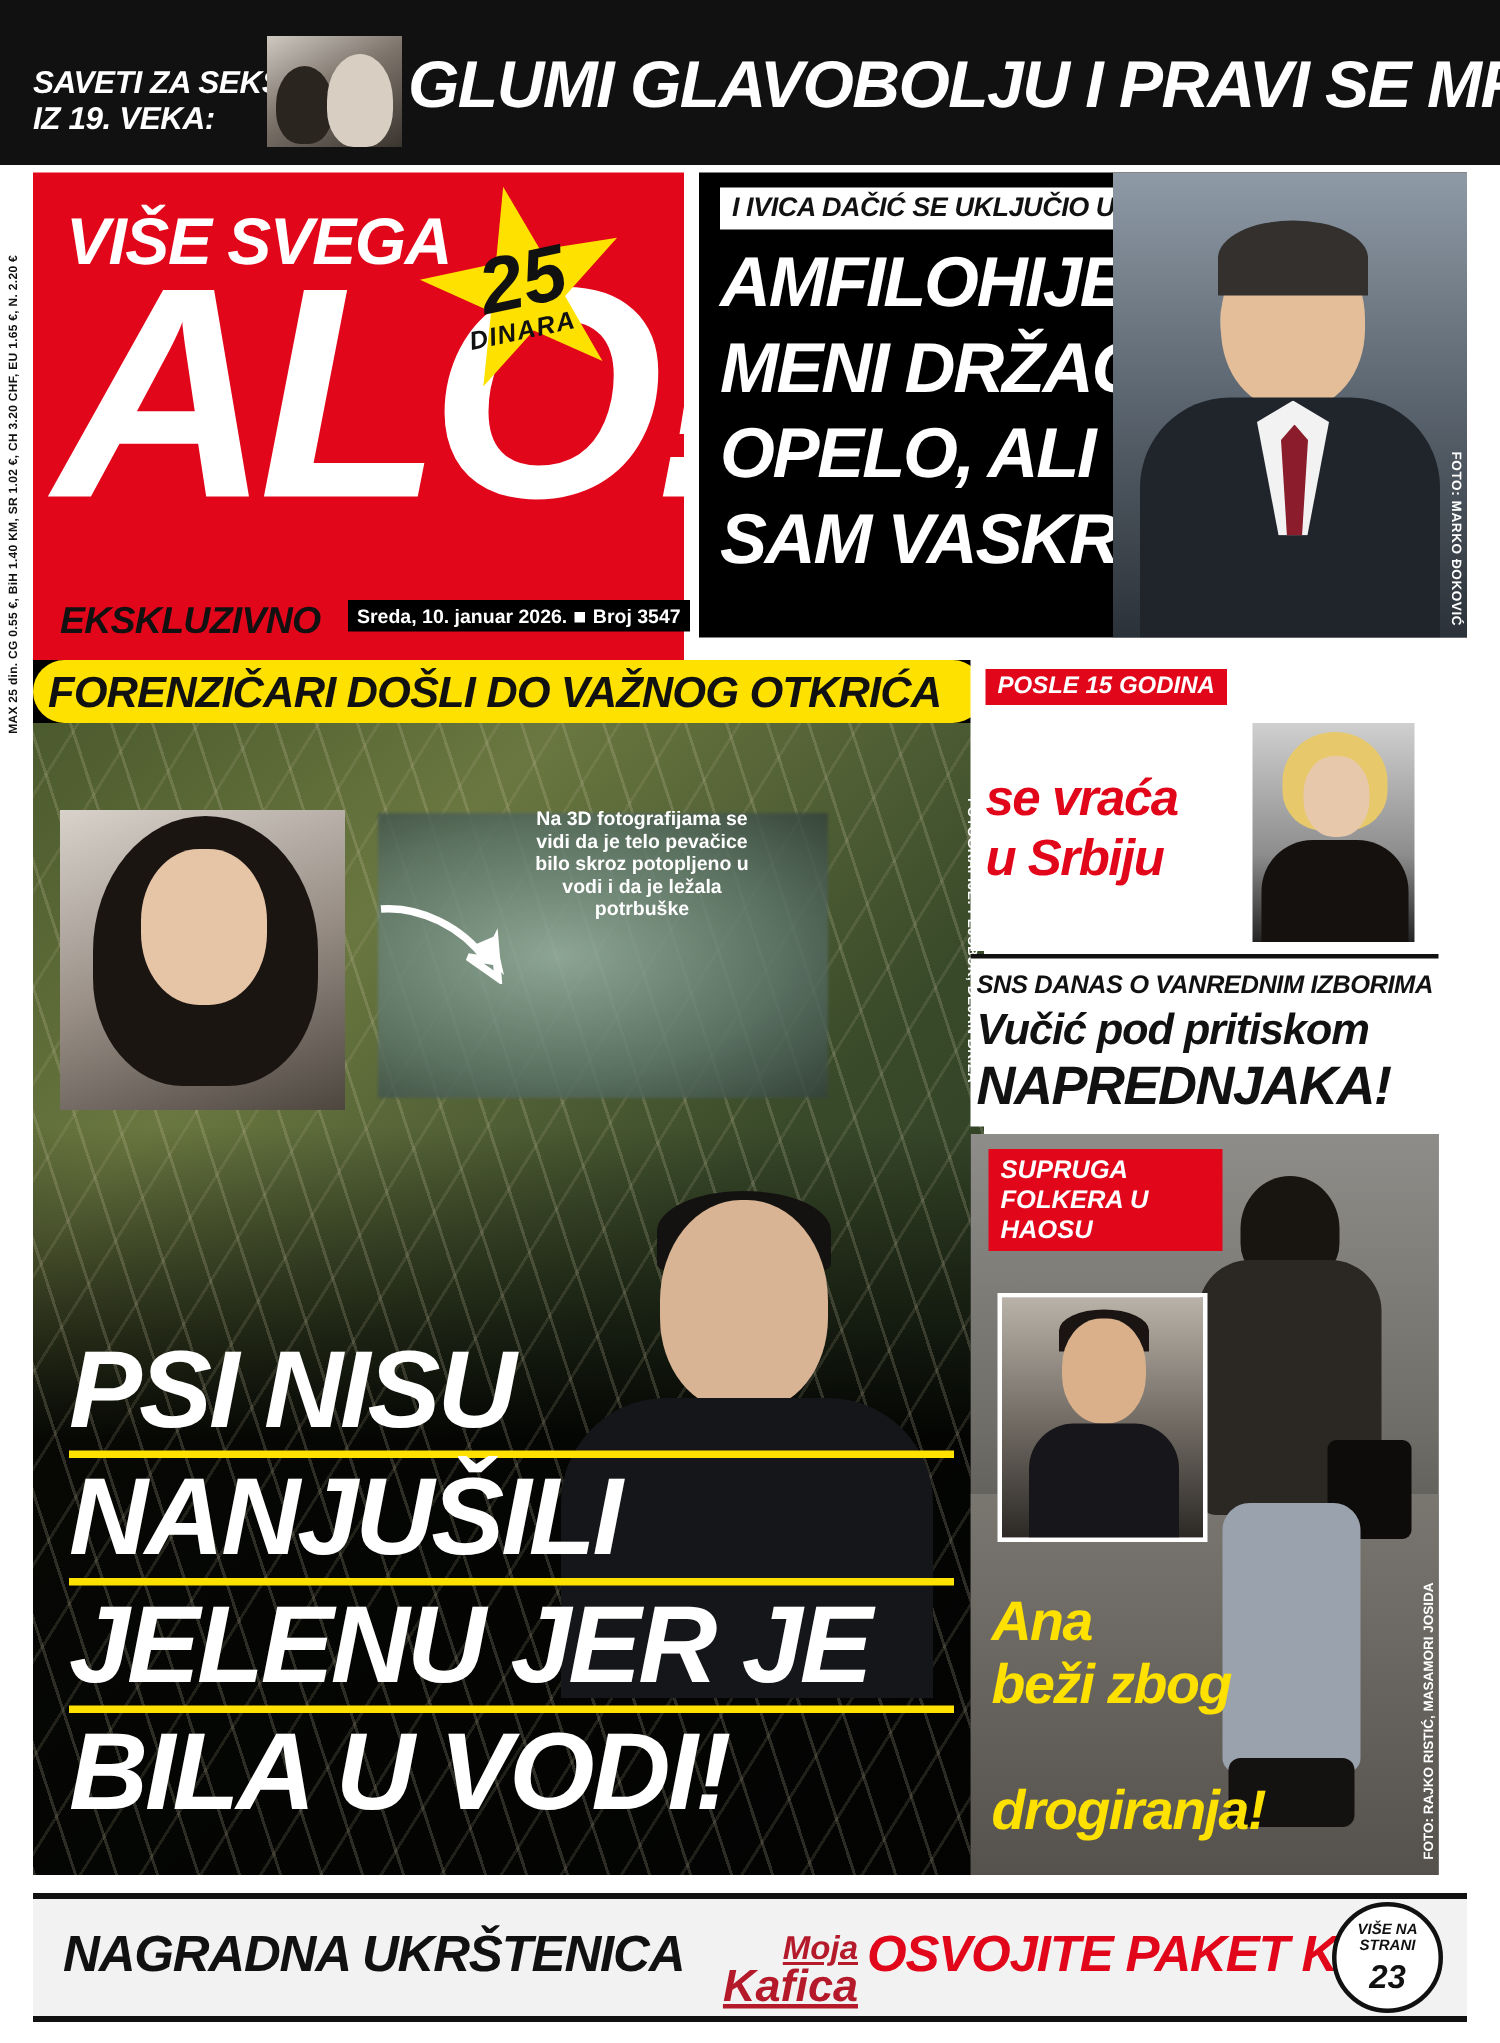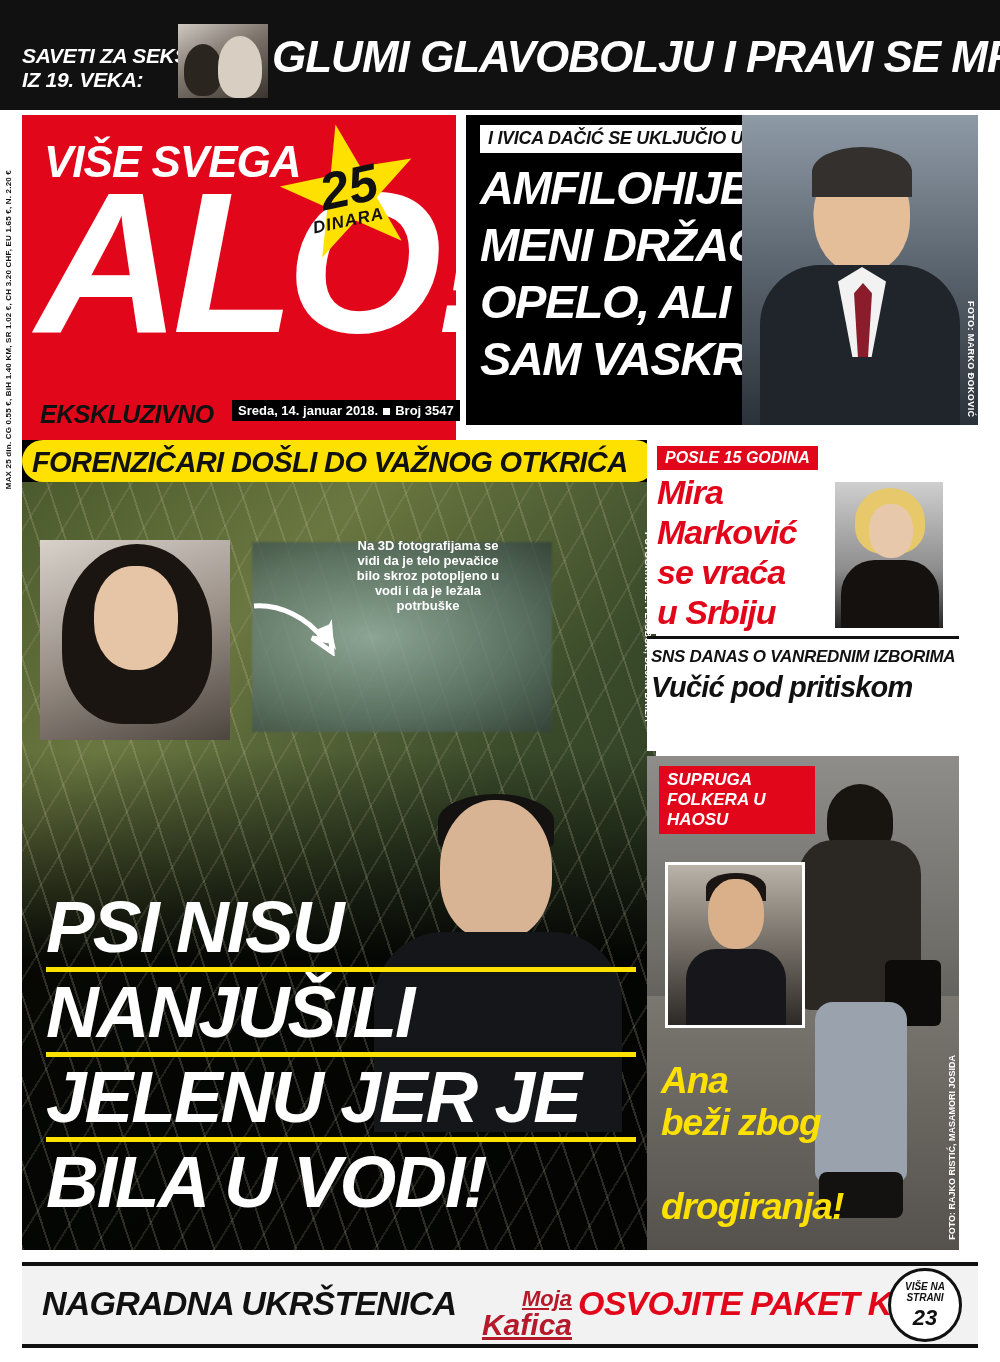--- a/index.html
+++ b/index.html
@@ -686,21 +686,21 @@
   <div class="logo-block">
     <div class="logo-vise">VIŠE SVEGA</div>
     <div class="logo-alo">ALO!</div>
     <div class="star"></div>
     <div class="star-num">25</div>
     <div class="star-cur">DINARA</div>
   </div>
   <div class="sidecode">MAX 25 din. CG 0.55 €, BiH 1.40 KM, SR 1.02 €, CH 3.20 CHF, EU 1.65 €, N. 2.20 €</div>
   <div class="eksk">EKSKLUZIVNO</div>
   <div class="dateline">
-    <span>Sreda, 14. januar 2018.</span><span class="sq"></span><span>Broj 3547</span>
+    <span>Sreda, 10. januar 2026.</span><span class="sq"></span><span>Broj 3547</span>
   </div>
 
   <div class="dacic">
     <div class="kicker">I IVICA DAČIĆ SE UKLJUČIO U RAT</div>
     <div class="htext">
       <span>AMFILOHIJE I</span><br>
       <span>MENI DRŽAO</span><br>
       <span>OPELO, ALI</span><br>
       <span>SAM VASKRSAO!</span>
     </div>
@@ -743,35 +743,36 @@
         <span class="line noline">BILA U VODI!</span>
       </div>
     </div>
   </div>
 
   <div class="rightcol">
 
     <div class="mira">
       <div class="kicker">POSLE 15 GODINA</div>
       <div class="htext">
-        <span>Mira Marković</span><br>
+        <br>
         <span>se vraća</span><br>
         <span>u Srbiju</span>
       </div>
       <div class="photo">
         <div class="hair"></div>
         <div class="face"></div>
         <div class="body"></div>
       </div>
       <div class="credit-v" style="right:2px; top:46px;">FOTO: MARKO MILOŠEVIĆ</div>
     </div>
 
     <div class="vucic">
       <div class="kicker">SNS DANAS O VANREDNIM IZBORIMA</div>
       <div class="l1">Vučić pod pritiskom</div>
+      <div class="l2">NAPREDNJAKA!</div>
     </div>
 
     <div class="ana">
       <div class="bg"></div>
       <div class="street"></div>
       <div class="woman">
         <div class="hair"></div>
         <div class="coat"></div>
         <div class="bag"></div>
         <div class="jeans"></div>

